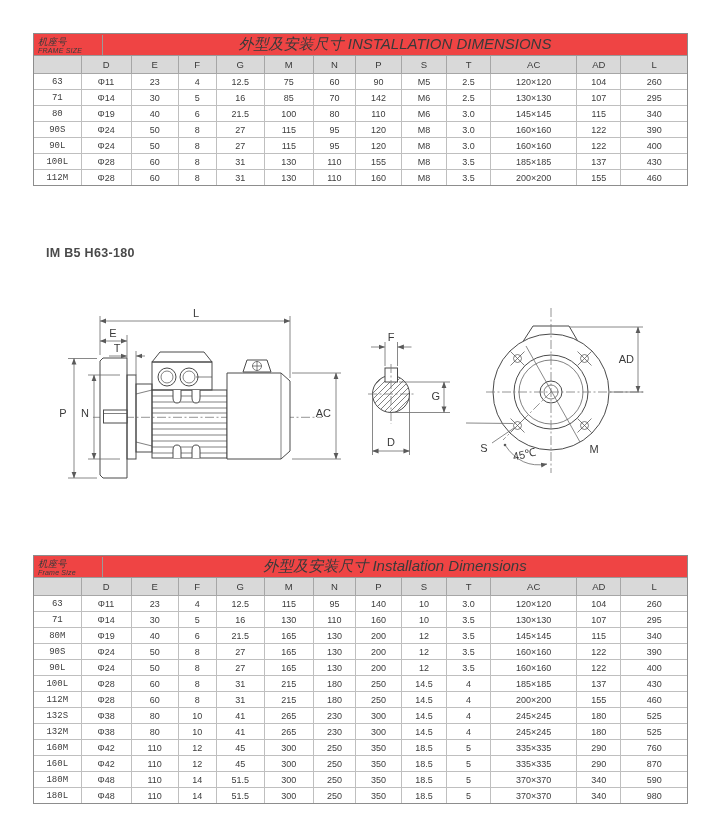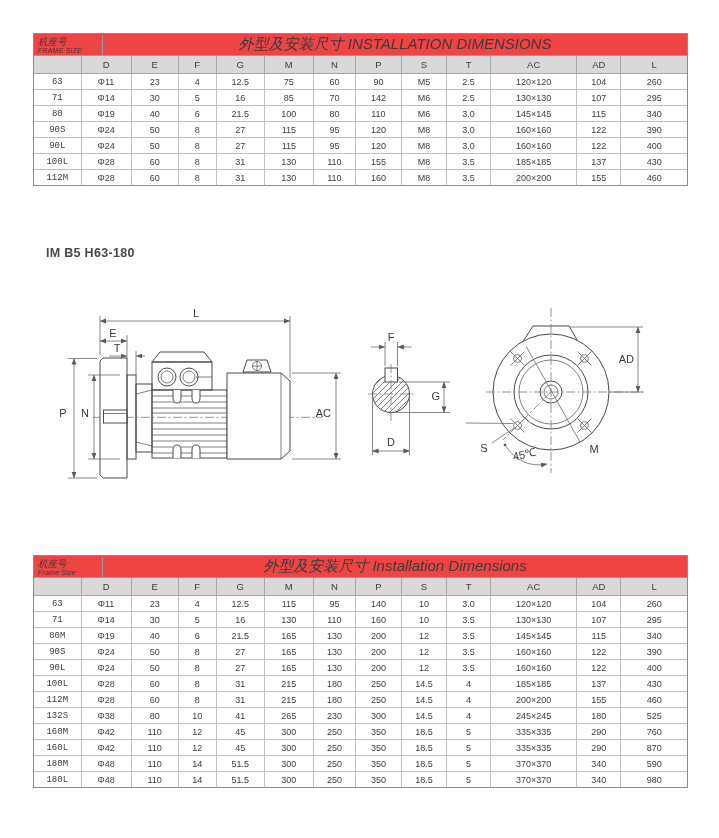--- a/index.html
+++ b/index.html
@@ -521,20 +521,35 @@
           <td>265</td>
           <td>230</td>
           <td>300</td>
           <td>14.5</td>
           <td>4</td>
           <td>245×245</td>
           <td>180</td>
           <td>525</td>
         </tr>
         <tr>
+          <td>132M</td>
+          <td>Φ38</td>
+          <td>80</td>
+          <td>10</td>
+          <td>41</td>
+          <td>265</td>
+          <td>230</td>
+          <td>300</td>
+          <td>14.5</td>
+          <td>4</td>
+          <td>245×245</td>
+          <td>180</td>
+          <td>525</td>
+        </tr>
+        <tr>
           <td>160M</td>
           <td>Φ42</td>
           <td>110</td>
           <td>12</td>
           <td>45</td>
           <td>300</td>
           <td>250</td>
           <td>350</td>
           <td>18.5</td>
           <td>5</td>

